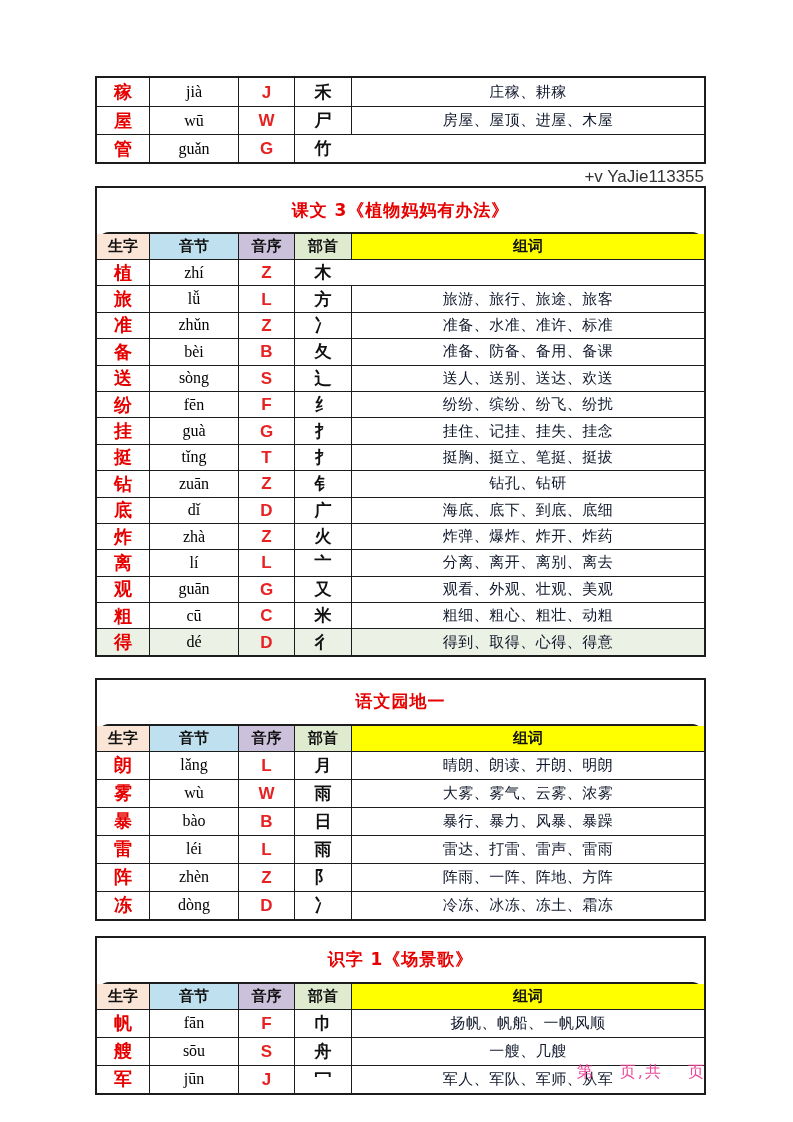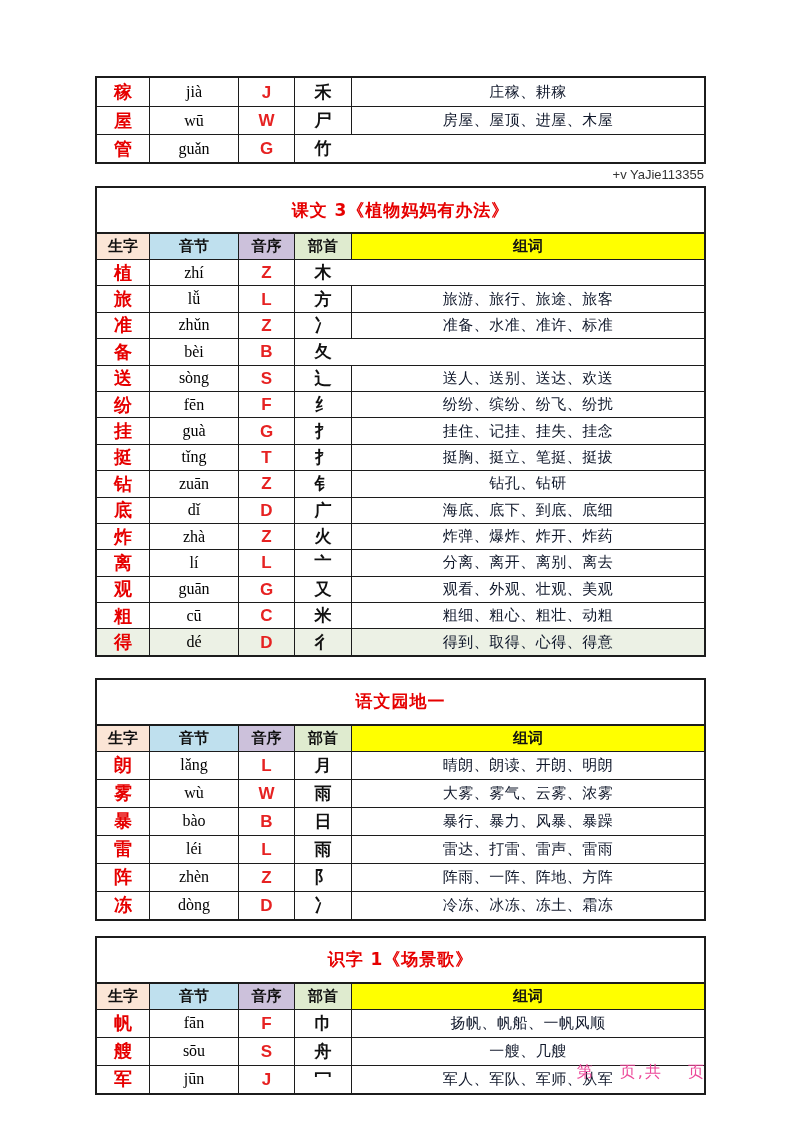--- a/index.html
+++ b/index.html
@@ -21,21 +21,21 @@
   #table-0 { margin-top: 76px; }
   #table-1 { margin-top: 0px; }
   #table-2 { margin-top: 21px; }
   #table-3 { margin-top: 15px; }
 
   .trow {
     display: grid;
     grid-template-columns: 52px 89px 56px 57px 1fr;
   }
   .trow + .trow, .title-row + .trow { border-top: 1.5px solid #1c1c1c; }
-  .title-row + .trow { border-top-width: 2px; }
+  .title-row + .trow { border-top-width: 2px; border-radius: 12px; }
 
   .cell {
     display: flex; align-items: center; justify-content: center;
     border-left: 1.5px solid #1c1c1c;
     overflow: hidden;
     line-height: 1;
     padding: 1px 2px;
   }
   .cell:first-child { border-left: none; }
 
@@ -56,21 +56,21 @@
   .char    { color: #e60000; font-weight: 700; font-size: 18px; }
   .pinyin  { font-family: Liberation Serif, serif; font-size: 16px; color: #000000; }
   .initial { font-family: "Liberation Sans", sans-serif; font-weight: 700; font-size: 17px; color: #e62222; }
   .radical { font-size: 17px; color: #111; font-weight: 600; }
   .words   { font-size: 15px; color: #0f172a; letter-spacing: 0.5px; }
 
   .watermark {
     height: 22px;
     text-align: right;
     font-family: "Liberation Sans", sans-serif;
-    font-size: 13px;
+    font-size: 17px;
     color: #333;
     padding: 3px 2px 0 0;
   }
 
   .footer {
     position: absolute;
     left: 95px; top: 1062px; width: 611px;
     text-align: right;
     font-size: 16px;
     color: #ec4899;
@@ -134,20 +134,21 @@
         <div class="cell pinyin">zhǔn</div>
         <div class="cell initial">Z</div>
         <div class="cell radical">冫</div>
         <div class="cell words">准备、水准、准许、标准</div>
       </div>
       <div class="trow data-row">
         <div class="cell char">备</div>
         <div class="cell pinyin">bèi</div>
         <div class="cell initial">B</div>
         <div class="cell radical">夂</div>
+        <div class="cell words">准备、防备、备用、备课</div>
       </div>
       <div class="trow data-row">
         <div class="cell char">送</div>
         <div class="cell pinyin">sòng</div>
         <div class="cell initial">S</div>
         <div class="cell radical">辶</div>
         <div class="cell words">送人、送别、送达、欢送</div>
       </div>
       <div class="trow data-row">
         <div class="cell char">纷</div>

